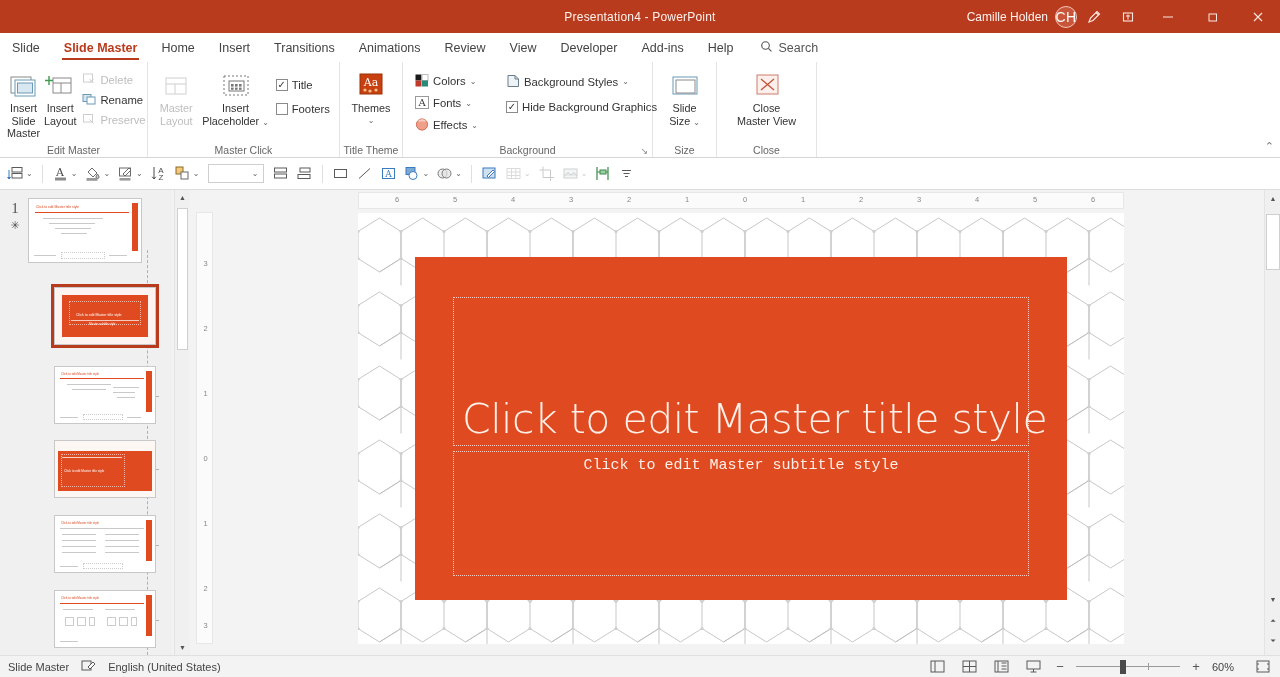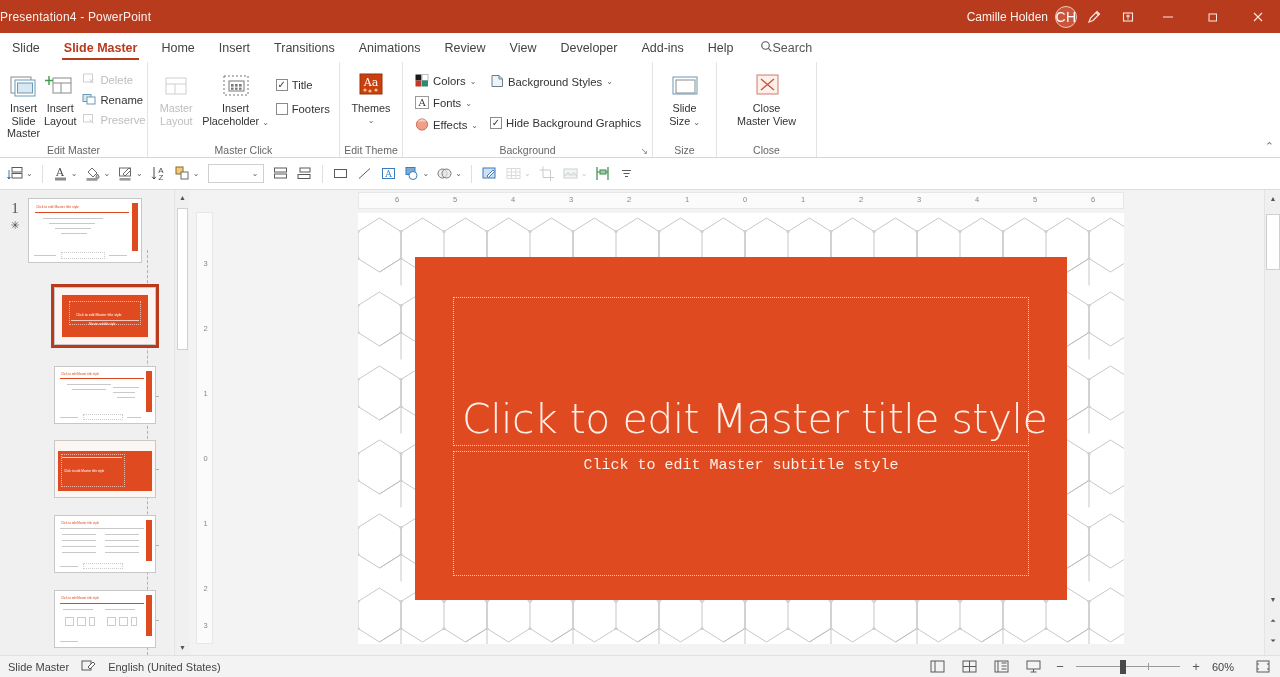--- a/index.html
+++ b/index.html
@@ -10,21 +10,21 @@
     background: #f3f3f3;
   }
   .app { position: relative; width: 1280px; height: 677px; background: #fff; }
 
   
   .titlebar {
     position: absolute; top: 0; left: 0; width: 1280px; height: 33px;
     background: #b83b1d; display: flex; align-items: center;
   }
   .title-center {
-    position: absolute; left: 0; right: 0; 
+    position: absolute; left: 0; right: 0; text-align: center;
     font-size: 12px; color: #fdf2ee; letter-spacing: .2px;
   }
   .title-right {
     position: absolute; right: 0; top: 0; height: 33px;
     display: flex; align-items: center; gap: 0;
   }
   .user-name { font-size: 12px; color: #fdf2ee; margin-right: 7px; }
   .avatar {
     width: 22px; height: 22px; border-radius: 50%;
     background: #c9563a; border: 1.5px solid #f2c6b7;
@@ -47,21 +47,21 @@
     padding: 0 12px; display: flex; align-items: center;
     font-size: 12.5px; color: #444; position: relative; white-space: nowrap;
   }
   .tab.active { color: #b83b1d; font-weight: bold; }
   .tab.active::after {
     content: ""; position: absolute; left: 10px; right: 10px; bottom: 2px;
     height: 2.5px; background: #b83b1d;
   }
   .tab.file { color: #444; }
   .search-box {
-    display: flex; align-items: center; gap: 0;
+    display: flex; align-items: center; gap: 6px;
     margin-left: 14px; font-size: 12.5px; color: #555;
   }
   .tabstrip-right {
     position: absolute; right: 4px; top: 0; height: 29px;
     display: flex; align-items: center; gap: 4px;
   }
   .share-btn {
     display: flex; align-items: center; gap: 5px;
     font-size: 12px; color: #333; padding: 3px 9px;
     border: 1px solid #e3e3e3; background: #fff; font-weight: bold;
@@ -429,21 +429,21 @@
               <text x="15" y="14" font-size="11" fill="#fff" text-anchor="middle" font-family="DejaVu Serif, serif">Aa</text>
               <circle cx="9" cy="18" r="1.6" fill="#f6c28b"></circle>
               <circle cx="14" cy="19" r="1.6" fill="#f6c28b"></circle>
               <circle cx="20" cy="18" r="1.6" fill="#f6c28b"></circle>
             </svg>
           </span>
           <span>Themes</span>
           <span class="caret">⌄</span>
         </div>
       </div>
-      <div class="rgroup-label">Edit Theme</div>
+      <div class="rgroup-label">Title Theme</div>
     </div>
 
     <div class="rgroup" style="width:250px">
       <div class="rgroup-body" style="padding-left:8px">
         <div class="stack" style="padding-top:5px;gap:4px">
           <div class="sm-btn">
             <span>
               <svg width="14" height="13" viewBox="0 0 14 13">
                 <rect x="0.5" y="0.5" width="6" height="6" fill="#1a1a1a"></rect>
                 <rect x="7" y="0.5" width="6" height="6" fill="#fff" stroke="#bbb"></rect>
@@ -468,21 +468,21 @@
             <span>
               <svg width="14" height="13" viewBox="0 0 14 13">
                 <circle cx="7" cy="6.5" r="5.6" fill="#f0a08a" stroke="#cf6a4d"></circle>
                 <path d="M2.5 3.5a5.6 5.6 0 019 0z" fill="#f7cfc2"></path>
               </svg>
             </span>
             <span>Effects</span>
             <span class="caret">⌄</span>
           </div>
         </div>
-        <div class="stack" style="padding-top:5px;gap:24px;margin-left:4px">
+        <div class="stack" style="padding-top:5px;gap:8px;margin-left:20px">
           <div class="sm-btn">
             <span>
               <svg width="14" height="14" viewBox="0 0 14 14" fill="none" stroke="#6a7d8c">
                 <path d="M2 1.5h7l3.5 3.5v7.5H2z" fill="#eef3f6"></path>
                   <path d="M9 1.5V5h3.5"></path>
               </svg>
             </span>
             <span>Background Styles</span>
             <span class="caret">⌄</span>
           </div>

